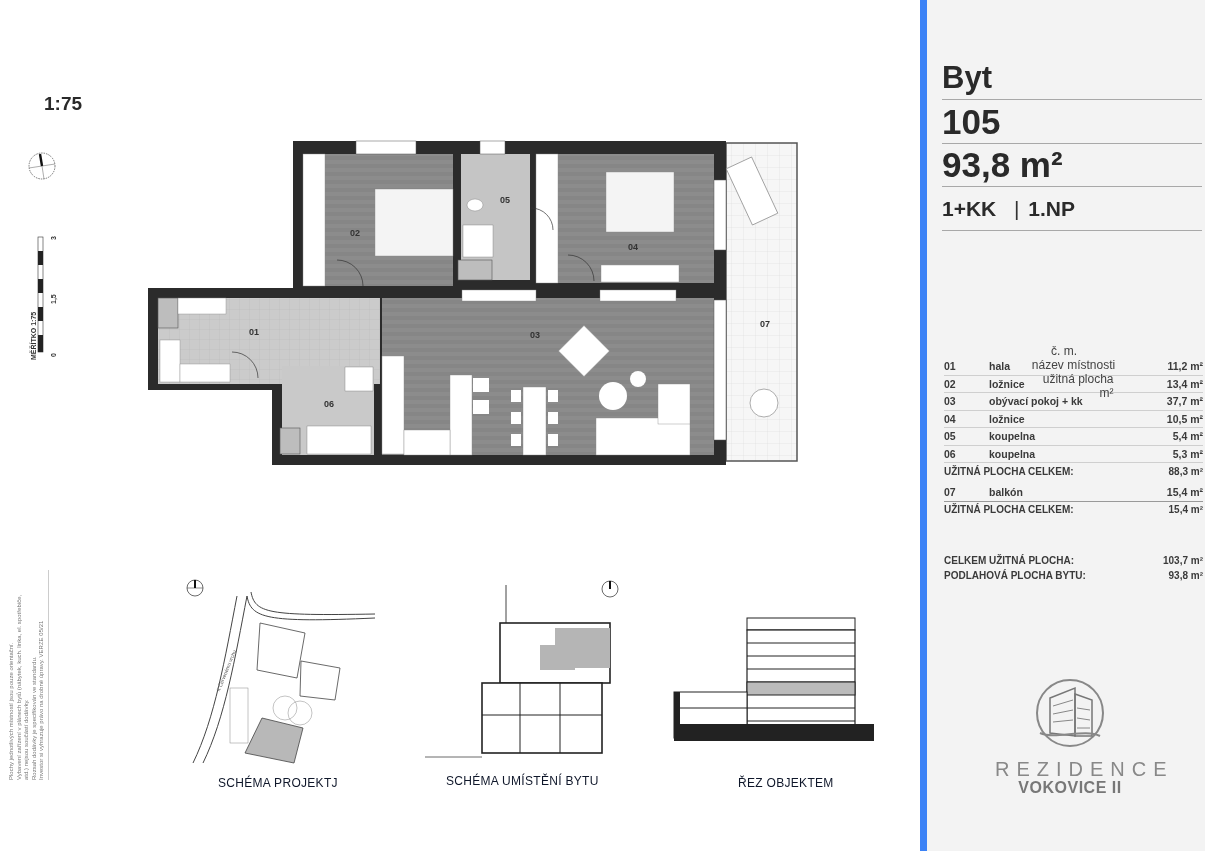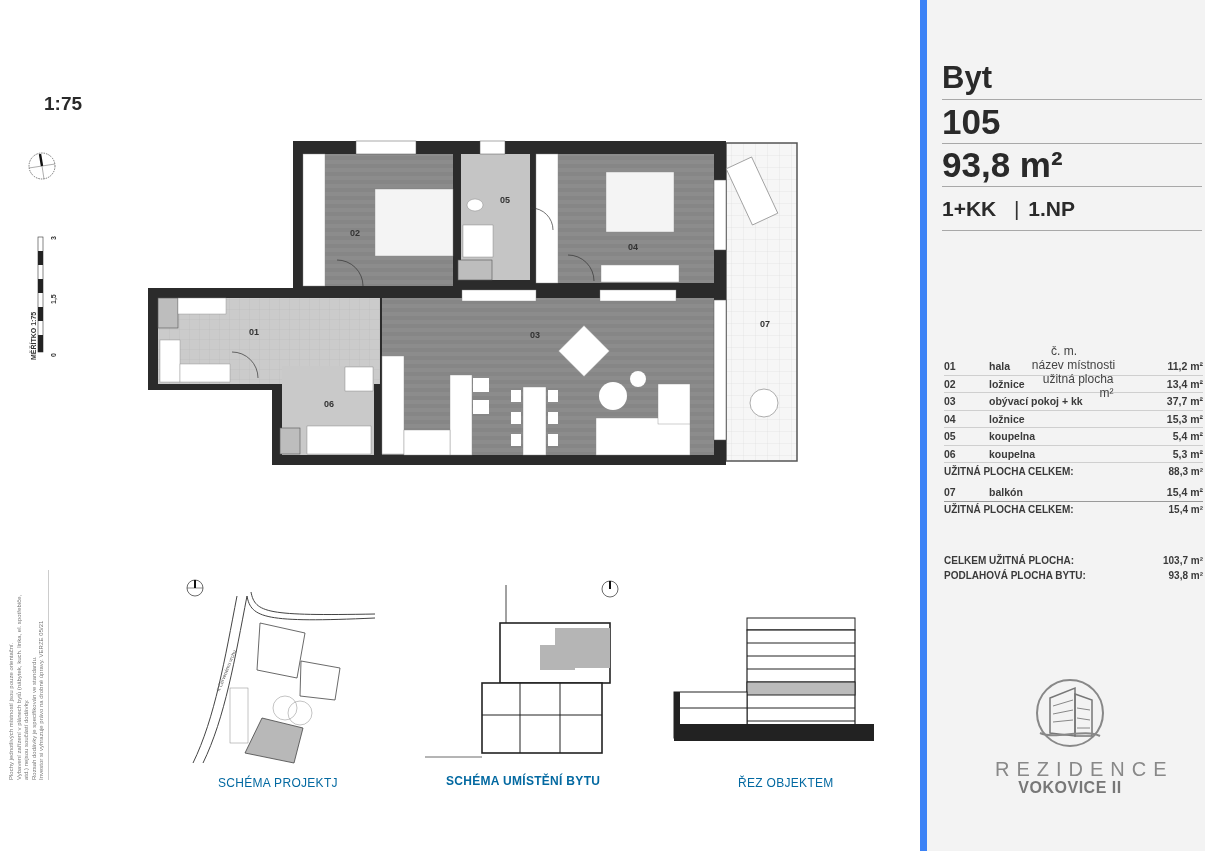--- a/index.html
+++ b/index.html
@@ -9,21 +9,21 @@
     }
     .abs { position: absolute; }
     .scale-label { left: 44px; top: 84px; font-size: 19px; font-weight: bold; color: #2a2a2a; margin-top: 9px; }
     .compass { left: 28px; top: 152px; width: 28px; height: 28px; }
     .scalebar { left: 28px; top: 235px; width: 45px; height: 130px; }
     .disclaimer {
       left: 8px; top: 780px; width: 210px; transform-origin: 0 0; transform: rotate(-90deg);
       font-size: 6px; line-height: 7.5px; color: #777;
       border-bottom: 1px solid #ccc; padding-bottom: 2px;
     }
-    .schema-caption { font-size: 12px; letter-spacing: 0.3px; color: #0369a1; position: absolute; }
+    .schema-caption { font-size: 12px; letter-spacing: 0.3px; color: #0f172a; position: absolute; }
 
     
     .panel { left: 920px; top: 0; width: 285px; height: 851px; background: #f3f3f3; border-left: 7px solid #3b82f6; }
     .panel .title-block { position: absolute; left: 15px; top: 58px; width: 260px; }
     .tb-row { border-bottom: 1px solid #a8a8a8; color: #2a2a2a; font-weight: bold; }
     .tb-byt { font-size: 31px; line-height: 40px; height: 41px; }
     .tb-num { font-size: 35px; line-height: 43px; height: 43px; }
     .tb-area { font-size: 35px; line-height: 42px; height: 42px; }
     .tb-type { font-size: 21px; line-height: 43px; height: 43px; word-spacing: 3px; }
     .rooms { position: absolute; left: 17px; top: 344px; width: 259px; font-size: 10.5px; }
@@ -186,21 +186,21 @@
   <line x1="86" y1="10" x2="86" y2="50" stroke="#444" stroke-width="1"></line>
   <rect x="80" y="48" width="110" height="60" fill="#fff" stroke="#222" stroke-width="1.6"></rect>
   <rect x="135" y="53" width="55" height="40" fill="#b5b5b5"></rect>
   <rect x="120" y="70" width="35" height="25" fill="#b5b5b5"></rect>
   <rect x="62" y="108" width="120" height="70" fill="#fff" stroke="#222" stroke-width="1.6"></rect>
   <line x1="100" y1="108" x2="100" y2="178" stroke="#222" stroke-width="1"></line>
   <line x1="140" y1="108" x2="140" y2="178" stroke="#222" stroke-width="1"></line>
   <line x1="62" y1="140" x2="182" y2="140" stroke="#222" stroke-width="1"></line>
   <line x1="5" y1="182" x2="62" y2="182" stroke="#444" stroke-width="0.8"></line>
 </svg>
-<div class="schema-caption" style="left:446px;top:774px;font-weight:bold;">SCHÉMA UMÍSTĚNÍ BYTU</div>
+<div class="schema-caption" style="left:446px;top:774px;">SCHÉMA UMÍSTĚNÍ BYTU</div>
 
 <svg class="abs" style="left:672px;top:612px;" width="205" height="135">
   <rect x="75" y="6" width="108" height="12" fill="#fff" stroke="#222" stroke-width="1"></rect>
   <rect x="75" y="18" width="108" height="108" fill="#fff" stroke="#222" stroke-width="1.2"></rect>
   <line x1="75" y1="31" x2="183" y2="31" stroke="#222"></line>
   <line x1="75" y1="44" x2="183" y2="44" stroke="#222"></line>
   <line x1="75" y1="57" x2="183" y2="57" stroke="#222"></line>
   <line x1="75" y1="70" x2="183" y2="70" stroke="#222"></line>
   <rect x="75" y="70" width="108" height="13" fill="#bbb" stroke="#222"></rect>
   <line x1="75" y1="96" x2="183" y2="96" stroke="#222"></line>
@@ -241,21 +241,21 @@
       <span class="c-area">13,4 m²</span>
     </div>
     <div class="row">
       <span class="c-num">03</span>
       <span class="c-name">obývací pokoj + kk</span>
       <span class="c-area">37,7 m²</span>
     </div>
     <div class="row">
       <span class="c-num">04</span>
       <span class="c-name">ložnice</span>
-      <span class="c-area">15,3 m²</span>
+      <span class="c-area">10,5 m²</span>
     </div>
     <div class="row">
       <span class="c-num">05</span>
       <span class="c-name">koupelna</span>
       <span class="c-area">5,4 m²</span>
     </div>
     <div class="row">
       <span class="c-num">06</span>
       <span class="c-name">koupelna</span>
       <span class="c-area">5,3 m²</span>

